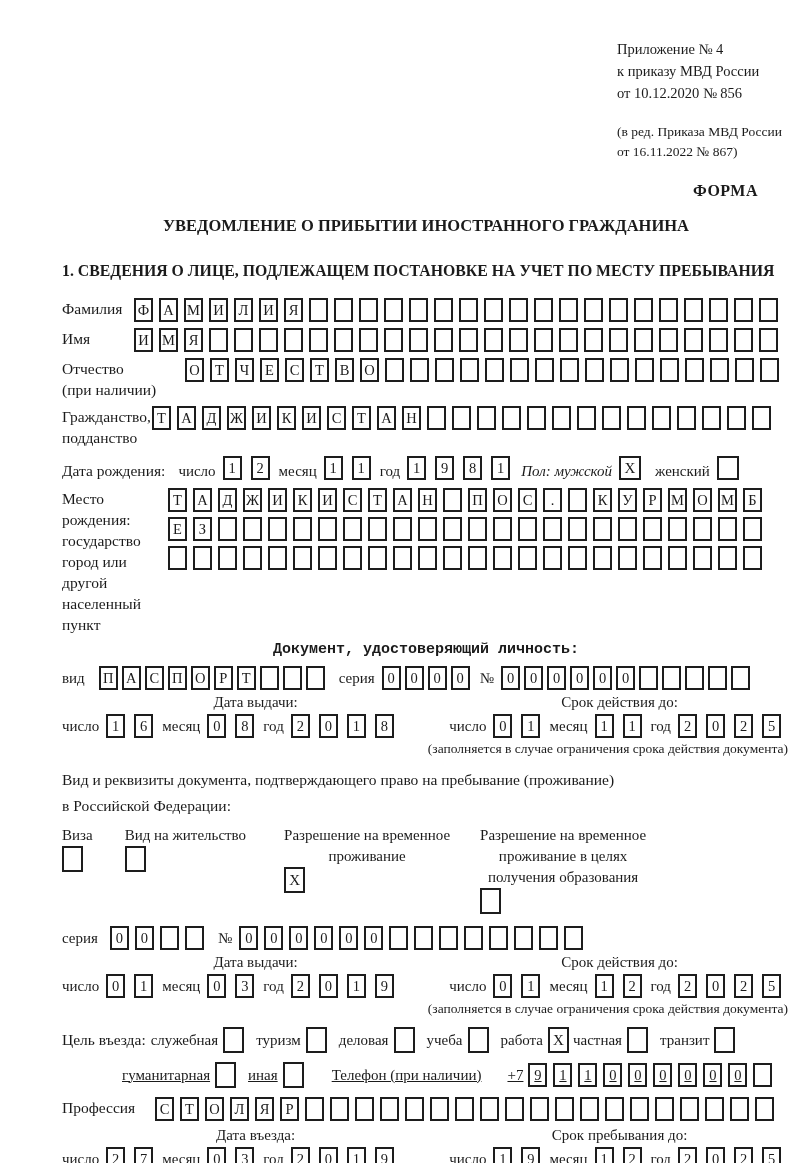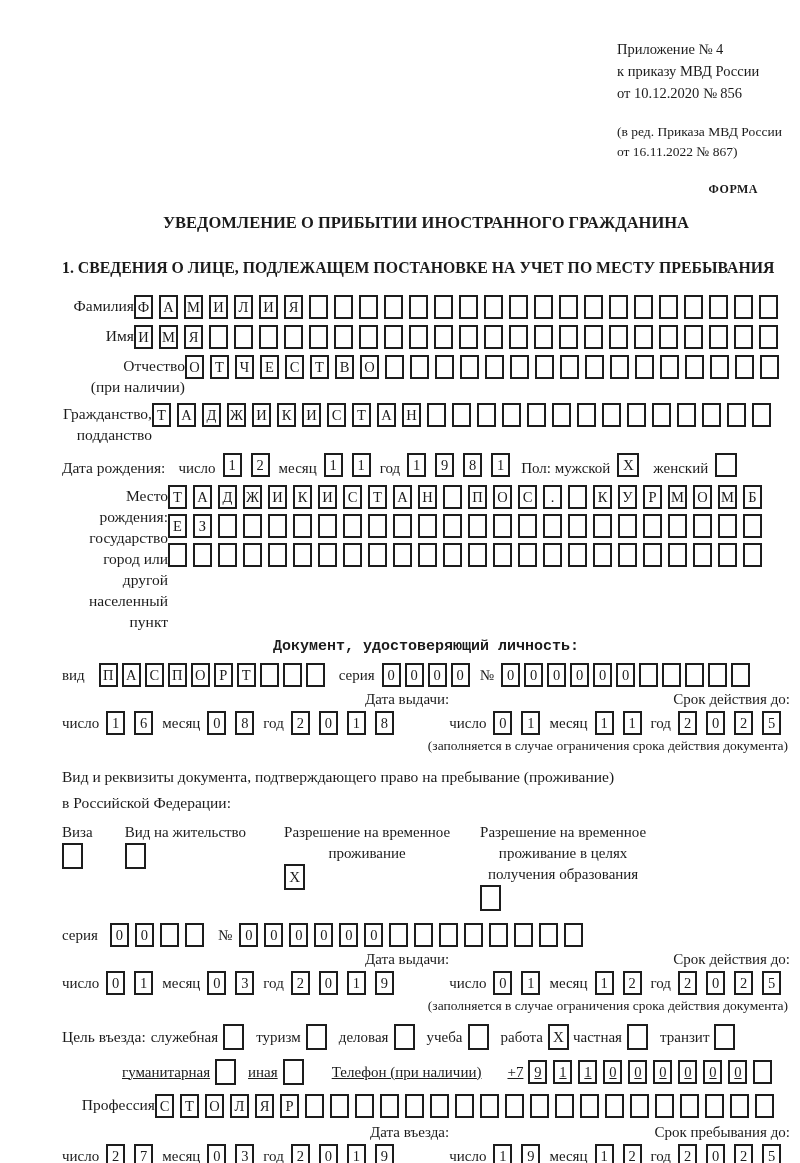--- a/index.html
+++ b/index.html
@@ -7,29 +7,29 @@
   body {
     width:800px; height:1163px; overflow:hidden;
     font-family:"Liberation Serif","DejaVu Serif",serif;
     color:#1b1b1b;
   }
   .page { padding:38px 10px 0 62px; }
 
   
   .annex { margin-left:555px; font-size:14.5px; line-height:22px; white-space:pre-line; }
   .amendment { margin-left:555px; font-size:13.5px; line-height:20px; white-space:pre-line; margin-top:18px; }
-  .form-word { text-align:right; padding-right:32px; font-weight:bold; font-size:12px; margin-top:20px; letter-spacing:.5px; }
+  .form-word { text-align:right; padding-right:32px; font-weight:bold; font-size:16px; margin-top:20px; letter-spacing:.5px; }
 
   
   .title { text-align:center; font-weight:bold; font-size:16.5px; line-height:24px; margin-top:14px; }
   .title-blank { display:inline-block; width:55px; border-bottom:2px solid #444; height:12px; margin-left:10px; }
   .sec1 { font-weight:bold; font-size:15.8px; margin-top:24px; margin-bottom:18px; }
 
   
-  .frow { display:flex; align-items:flex-start; margin-bottom:6px;text-align:right; }
+  .frow { display:flex; align-items:flex-start; margin-bottom:6px; }
   .flabel { flex:0 0 auto; font-size:15.5px; line-height:21px; white-space:pre-line; }
   .w72{width:72px} .w90{width:90px} .w93{width:93px} .w106{width:106px} .w123{width:123px}
   .cells { display:flex; flex-wrap:nowrap; }
   .cell {
     flex:0 0 auto; width:19px; height:24px; border:2px solid #1d1d1d; margin-right:6px;
     display:flex; align-items:center; justify-content:center;
     font-size:14.5px; background:#fff;
   }
   .tight .cell { margin-right:4px; }
   .sp .cell { margin-right:9px; }
@@ -42,21 +42,21 @@
   }
   .chk.sm { width:22px; height:24px; }
 
   .inline { display:flex; align-items:center; font-size:15.5px; }
   .wlbl { margin:0 7px 0 0; font-size:15px; white-space:nowrap; }
 
   
   .dblock { display:flex; margin:4px 0 2px; }
   .dcol-l { width:395px; }
   .dcol-r { flex:1; }
-  .dhead { text-align:right; font-size:15px; margin-bottom:3px; }
+  .dhead { text-align:center; font-size:15px; margin-bottom:3px; }
   .drow { display:flex; align-items:center; }
   .note { text-align:right; font-size:13.5px; margin:3px 2px 10px 0; }
 
   .intro { font-size:15.5px; line-height:26px; white-space:pre-line; margin-top:4px; }
 
   .optrow { display:flex; align-items:flex-start; margin:6px 0 12px; }
   .opt { display:flex; align-items:flex-start; margin-right:16px;flex-direction:column; }
   .opt .olbl { font-size:15px; line-height:21px; text-align:center; white-space:pre-line; margin-right:8px; }
 
   .prow { display:flex; align-items:center; font-size:15px; margin-bottom:9px; white-space:nowrap; }
@@ -223,21 +223,21 @@
         <span class="cell">1</span>
         <span class="cell">1</span>
       </span>
     <span class="wlbl">год</span>
     <span class="cells sp">
         <span class="cell">1</span>
         <span class="cell">9</span>
         <span class="cell">8</span>
         <span class="cell">1</span>
       </span>
-    <span class="wlbl" style="margin-left:2px;">Пол: мужской</span>
+    <span class="wlbl" style="margin-left:2px;font-style:italic;">Пол: мужской</span>
     <span class="chk sm">X</span>
     <span class="wlbl" style="margin-left:14px;">женский</span>
     <span class="chk sm"></span>
   </div>
 
   <div class="frow">
     <div class="flabel w106">Место рождения:
 государство
 город или другой
 населенный пункт</div>

